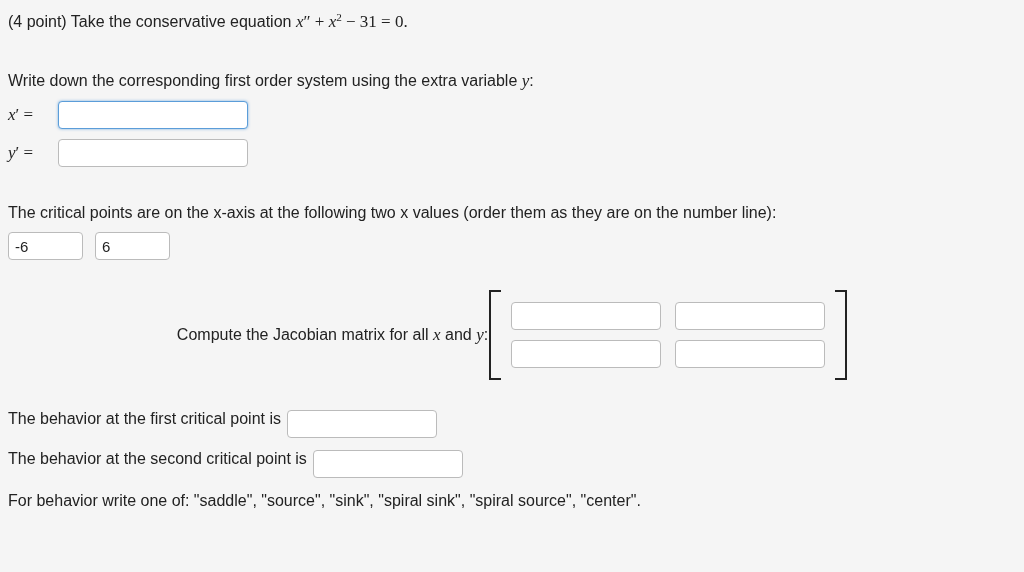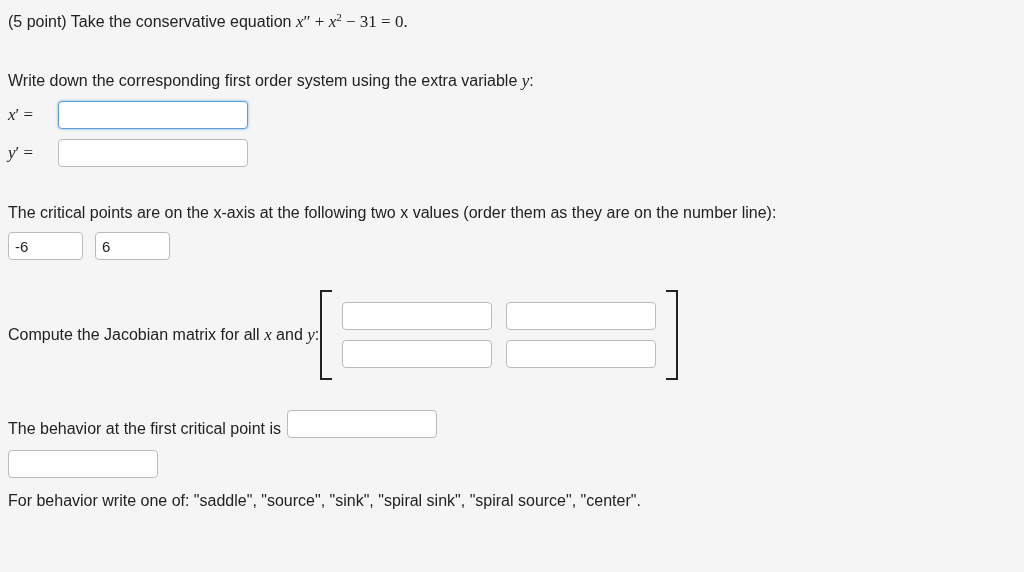--- a/index.html
+++ b/index.html
@@ -82,20 +82,21 @@
       gap: 12px;
       margin-top: 6px;
       margin-bottom: 20px;
     }
     .jacobian-row {
       display: flex;
       align-items: center;
       gap: 1px;
       margin-top: 30px;
       margin-bottom: 30px;
+      justify-content: center;
     }
     .matrix-container {
       display: flex;
       align-items: center;
     }
     .bracket {
       font-family: 'Times New Roman', Times, serif;
       display: flex;
       flex-direction: column;
       justify-content: space-between;
@@ -113,30 +114,30 @@
       border-bottom: 2px solid #222;
     }
     .matrix-grid {
       display: grid;
       grid-template-columns: auto auto;
       gap: 10px 14px;
       padding: 8px 10px;
     }
     .behavior-row {
       display: flex;
-      align-items: flex-end;
+      align-items: flex-start;
       gap: 6px;
       margin-bottom: 12px;
     }
   </style>
 </head>
 <body>
 
 <div class="line">
-  <span>(5 point) Take the conservative equation </span>
+  <span>(4 point) Take the conservative equation </span>
   <span class="math-var">x</span><span class="math-rm prime">″</span><span class="math-rm"> + </span><span class="math-var">x</span><span class="math-rm sup">2</span><span class="math-rm"> − 31 = 0.</span>
 </div>
 
 <div class="line section-gap">
   <span>Write down the corresponding first order system using the extra variable </span><span class="math-var">y</span><span>:</span>
 </div>
 
 <div class="eq-row">
   <span class="eq-label">
     <span class="math-var">x</span><span class="math-rm prime">′</span><span class="math-rm"> = </span>
@@ -172,16 +173,17 @@
     <div class="bracket bracket-right"></div>
   </div>
 </div>
 
 <div class="behavior-row">
   <span>The behavior at the first critical point is</span>
   <input type="text" class="input-med" value="" style="">
 </div>
 
 <div class="behavior-row">
+  <span>The behavior at the second critical point is</span>
   <input type="text" class="input-med" value="" style="">
 </div>
 
 <div class="line">For behavior write one of: "saddle", "source", "sink", "spiral sink", "spiral source", "center".</div>
 
 </body></html>

